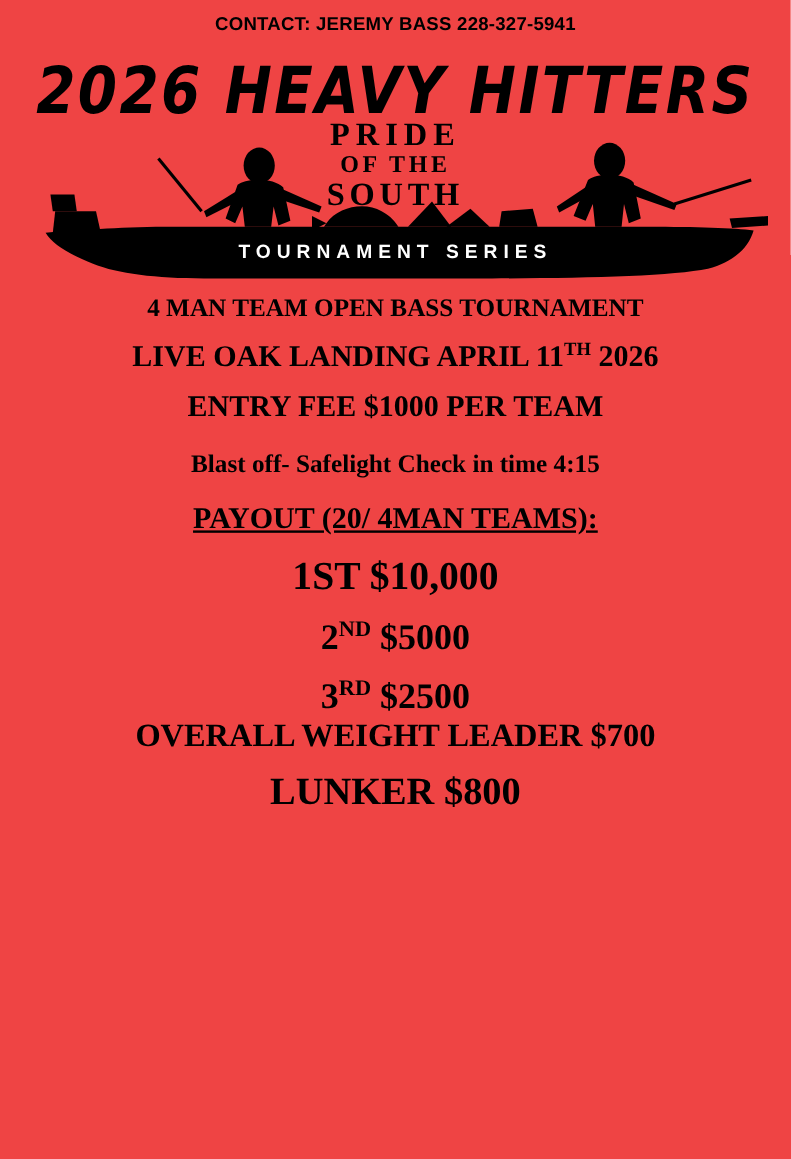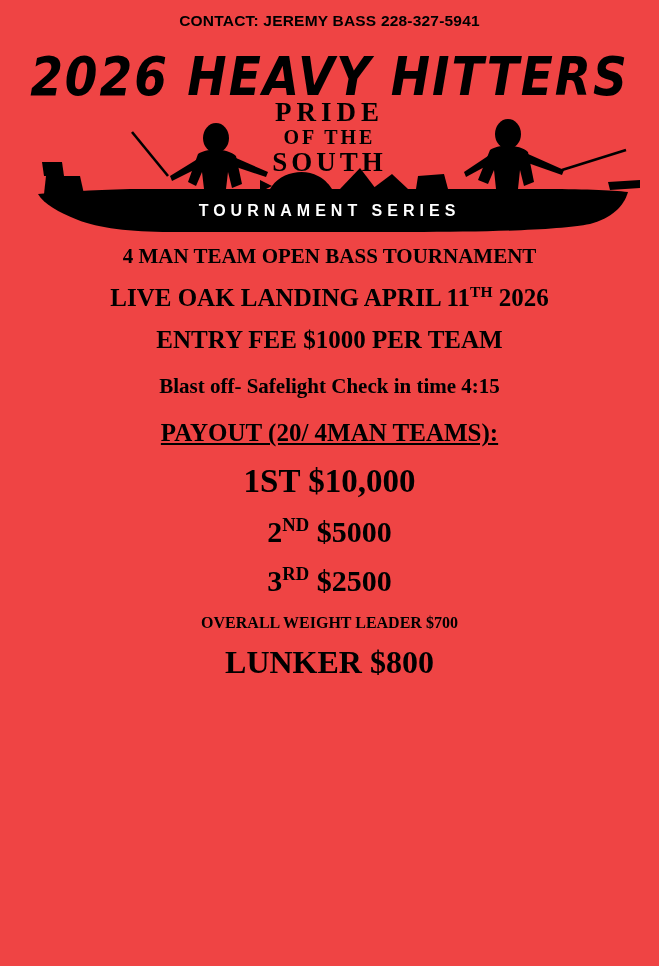--- a/index.html
+++ b/index.html
@@ -147,23 +147,22 @@
   .prize-3 {
     font-weight: bold;
     font-size: 30px;
     text-align: center;
     margin-top: 14px;
   }
   .prize-2 sup, .prize-3 sup, .prize-1 sup { font-size: 0.62em; vertical-align: super; }
 
   .prize-overall {
     font-weight: bold;
-    font-size: 16px;
-    text-align: center;
-    margin-top: 16px;
+    font-size: 27px;
+    text-align: center;
   }
   .prize-lunker {
     font-weight: bold;
     font-size: 32px;
     text-align: center;
     margin-top: 12px;
   }
 
   .register {
     font-family: "Liberation Sans", sans-serif;

